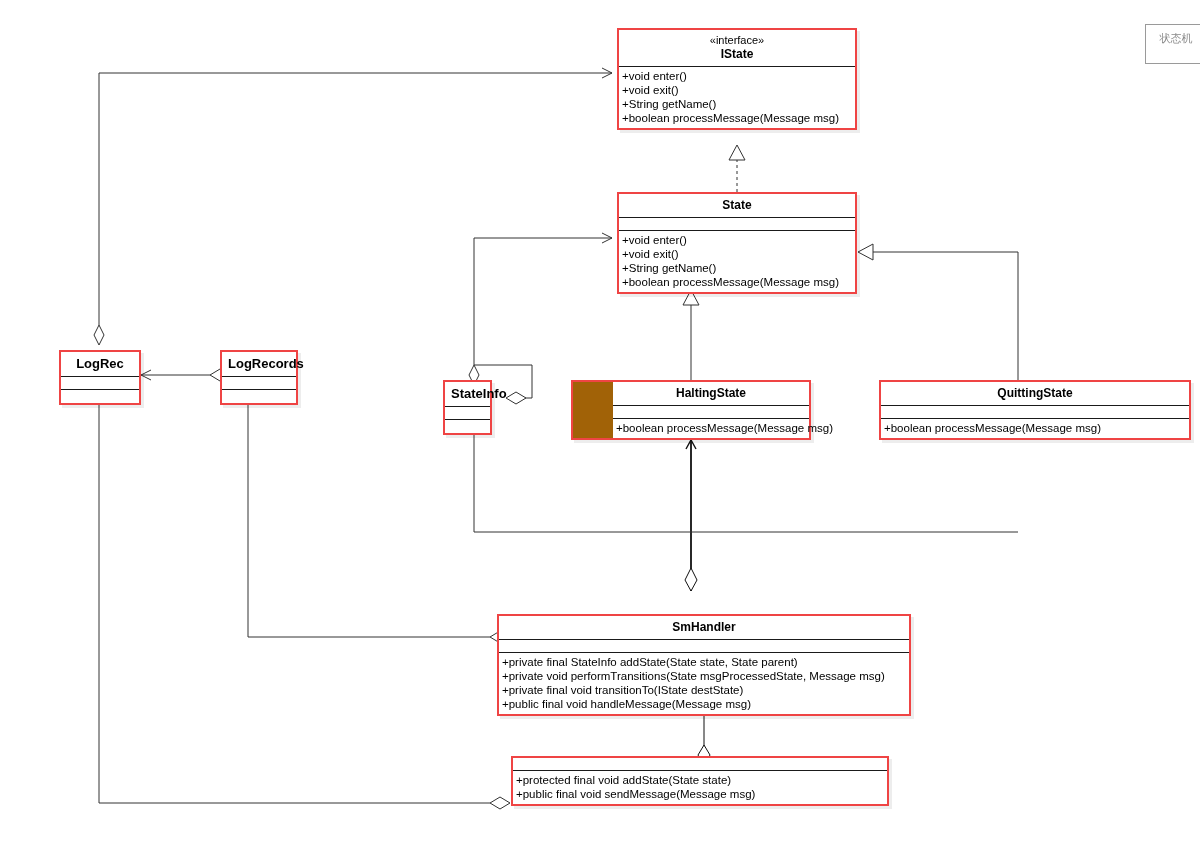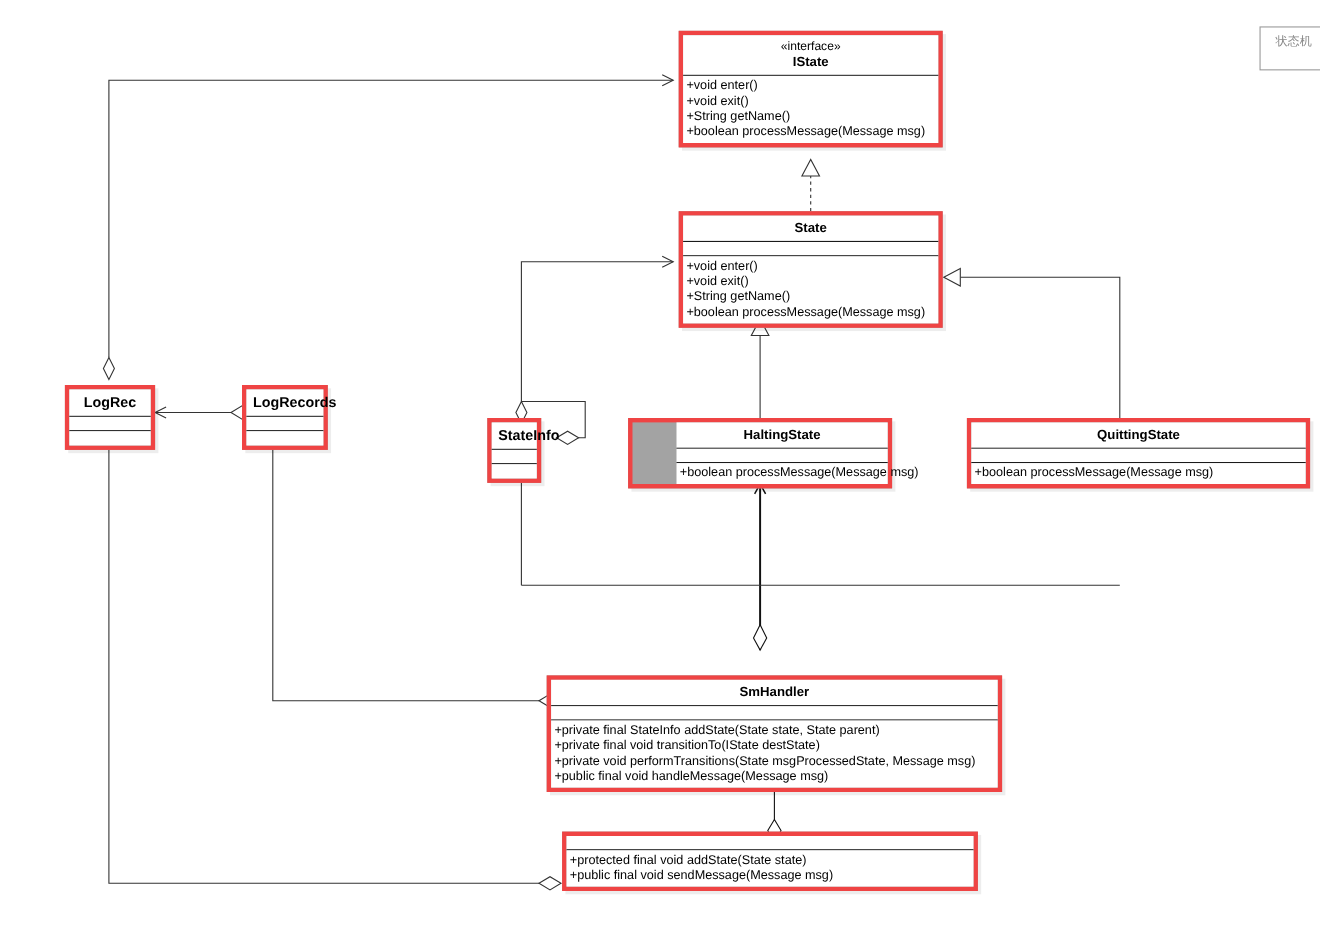--- a/index.html
+++ b/index.html
@@ -22,22 +22,22 @@
     position: absolute;
     left: 0;
     top: 0;
     width: 1200px;
     height: 858px;
     pointer-events: none;
   }
   .uml-class {
     position: absolute;
     box-sizing: border-box;
-    background: #a3a3a3;
-    border: 4px solid #ef4444;
+    background: #a16207;
+    border: 2px solid #ef4444;
     box-shadow: 3px 3px 0 rgba(0,0,0,0.07);
     z-index: 5;
   }
   .uml-header {
     box-sizing: border-box;
     text-align: center;
     font-weight: bold;
     font-size: 12px;
     color: #000000;
     line-height: 14px;
@@ -247,22 +247,22 @@
     </div>
   </div>
 
   <div class="uml-class" style="left:497px; top:614px; width:414px;">
     <div class="uml-header">
       <span>SmHandler</span>
     </div>
     <div class="uml-attrs"></div>
     <div class="uml-ops">
       <div class="op">+private final StateInfo addState(State state, State parent)</div>
+      <div class="op">+private void performTransitions(State msgProcessedState, Message msg)</div>
       <div class="op">+private final void transitionTo(IState destState)</div>
-      <div class="op">+private void performTransitions(State msgProcessedState, Message msg)</div>
       <div class="op">+public final void handleMessage(Message msg)</div>
     </div>
   </div>
 
   <div class="uml-class" style="left:511px; top:756px; width:378px;">
     <div class="uml-attrs"></div>
     <div class="uml-ops">
       <div class="op">+protected final void addState(State state)</div>
       <div class="op">+public final void sendMessage(Message msg)</div>
     </div>

